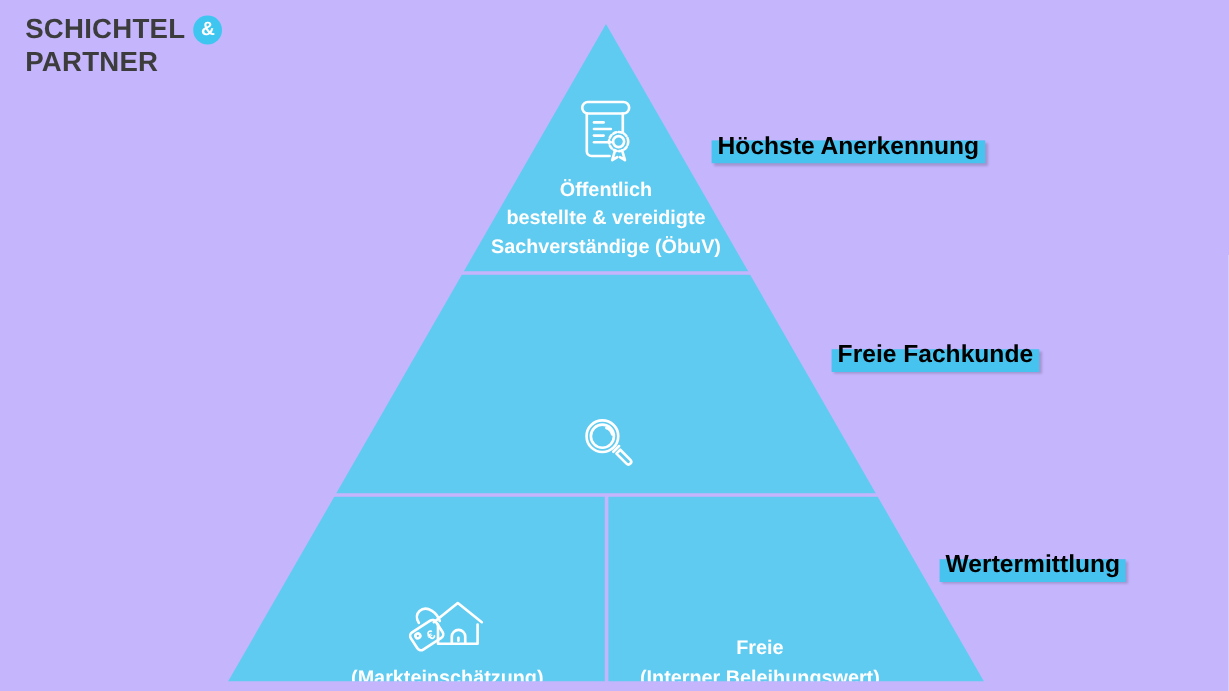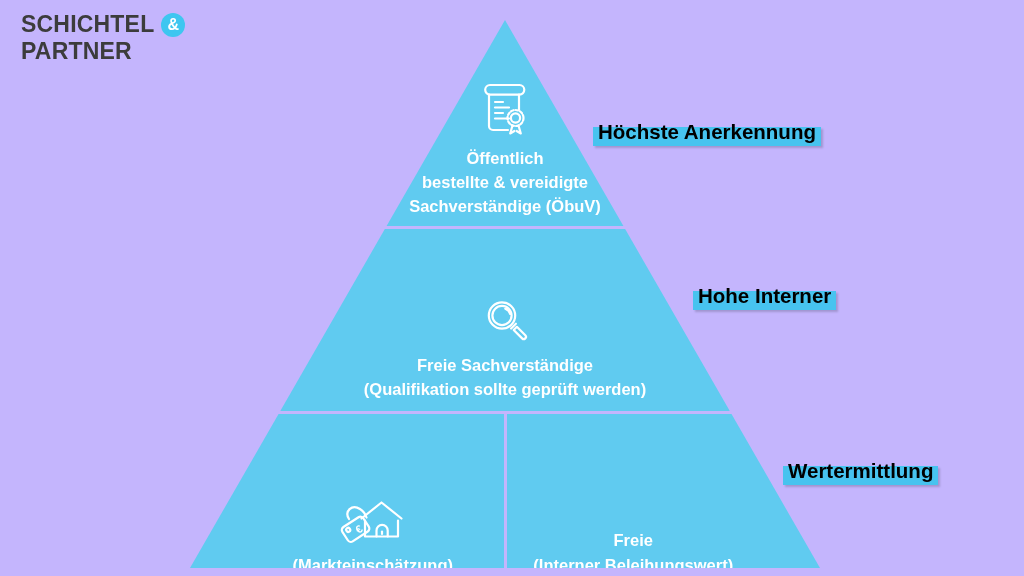--- a/index.html
+++ b/index.html
@@ -36,21 +36,21 @@
   .icon { margin-bottom:6px; }
   .icon svg { display:block; }
   .icon * { stroke:#fff; stroke-width:2.2; fill:none; stroke-linecap:round; stroke-linejoin:round; }
   .icon text { font-family:"Liberation Sans", sans-serif; fill:#fff; stroke:none; font-weight:bold; }
 
   
   .side-label { position:absolute; font-size:20.5px; font-weight:bold; color:#000; white-space:nowrap; }
   .side-label .band { position:absolute; left:-5px; right:-5px; top:30%; bottom:-9%;
                       background:var(--hl); box-shadow:2px 2px 2px rgba(0,0,0,0.18); }
   .side-label .txt { position:relative; }
-  .label-0 { left:598px; top:120px; }
+  .label-0 { left:598px; top:110px; }
   .label-1 { left:698px; top:284px; }
   .label-2 { left:788px; top:459px; }
 </style>
 </head>
 <body>
 
 <div class="stage" style="--blue: #60CBF0; --hl: #47C3EF; --badge: #3EC6F0; --dark: #3C3C3C;">
 
   <div class="logo">
     <div class="logo-row">
@@ -90,24 +90,20 @@
     <div class="tier tier2">
       <span class="icon">
         <svg width="56" height="54" viewBox="0 0 56 54">
           <circle cx="25" cy="22.5" r="13.2"></circle>
           <circle cx="25" cy="22.5" r="9.6"></circle>
           <path d="M28.3 15.6 a7.6 7.6 0 0 1 4.9 5.4"></path>
           <path d="M38.9 30.7 L34.1 35.5"></path>
           <path d="M39.9 33.8 L48.3 42.2 A2.2 2.2 0 0 1 45.1 45.4 L36.7 37 z"></path>
         </svg>
       </span>
-      <div class="tier-text">
-        <div>Freie Sachverständige</div>
-        <div>(Qualifikation sollte geprüft werden)</div>
-      </div>
     </div>
 
     <div class="tier3">
 
       <div class="cell cell-left">
         <div class="cell-inner">
           <span class="icon">
             <svg width="72" height="58" viewBox="0 0 72 58">
               <path d="M24.5 29.5 L44.5 13.5 L64.5 29.5"></path>
               <path d="M28 31.5 V47.5 H61 V31.5"></path>
@@ -138,20 +134,20 @@
 
     </div>
   </div>
 
   <div class="side-label label-0">
     <span class="band"></span>
     <span class="txt">Höchste Anerkennung</span>
   </div>
   <div class="side-label label-1">
     <span class="band"></span>
-    <span class="txt">Hohe Interner</span>
+    <span class="txt">Freie Fachkunde</span>
   </div>
   <div class="side-label label-2">
     <span class="band"></span>
     <span class="txt">Wertermittlung</span>
   </div>
 
 </div>
 
 </body></html>

